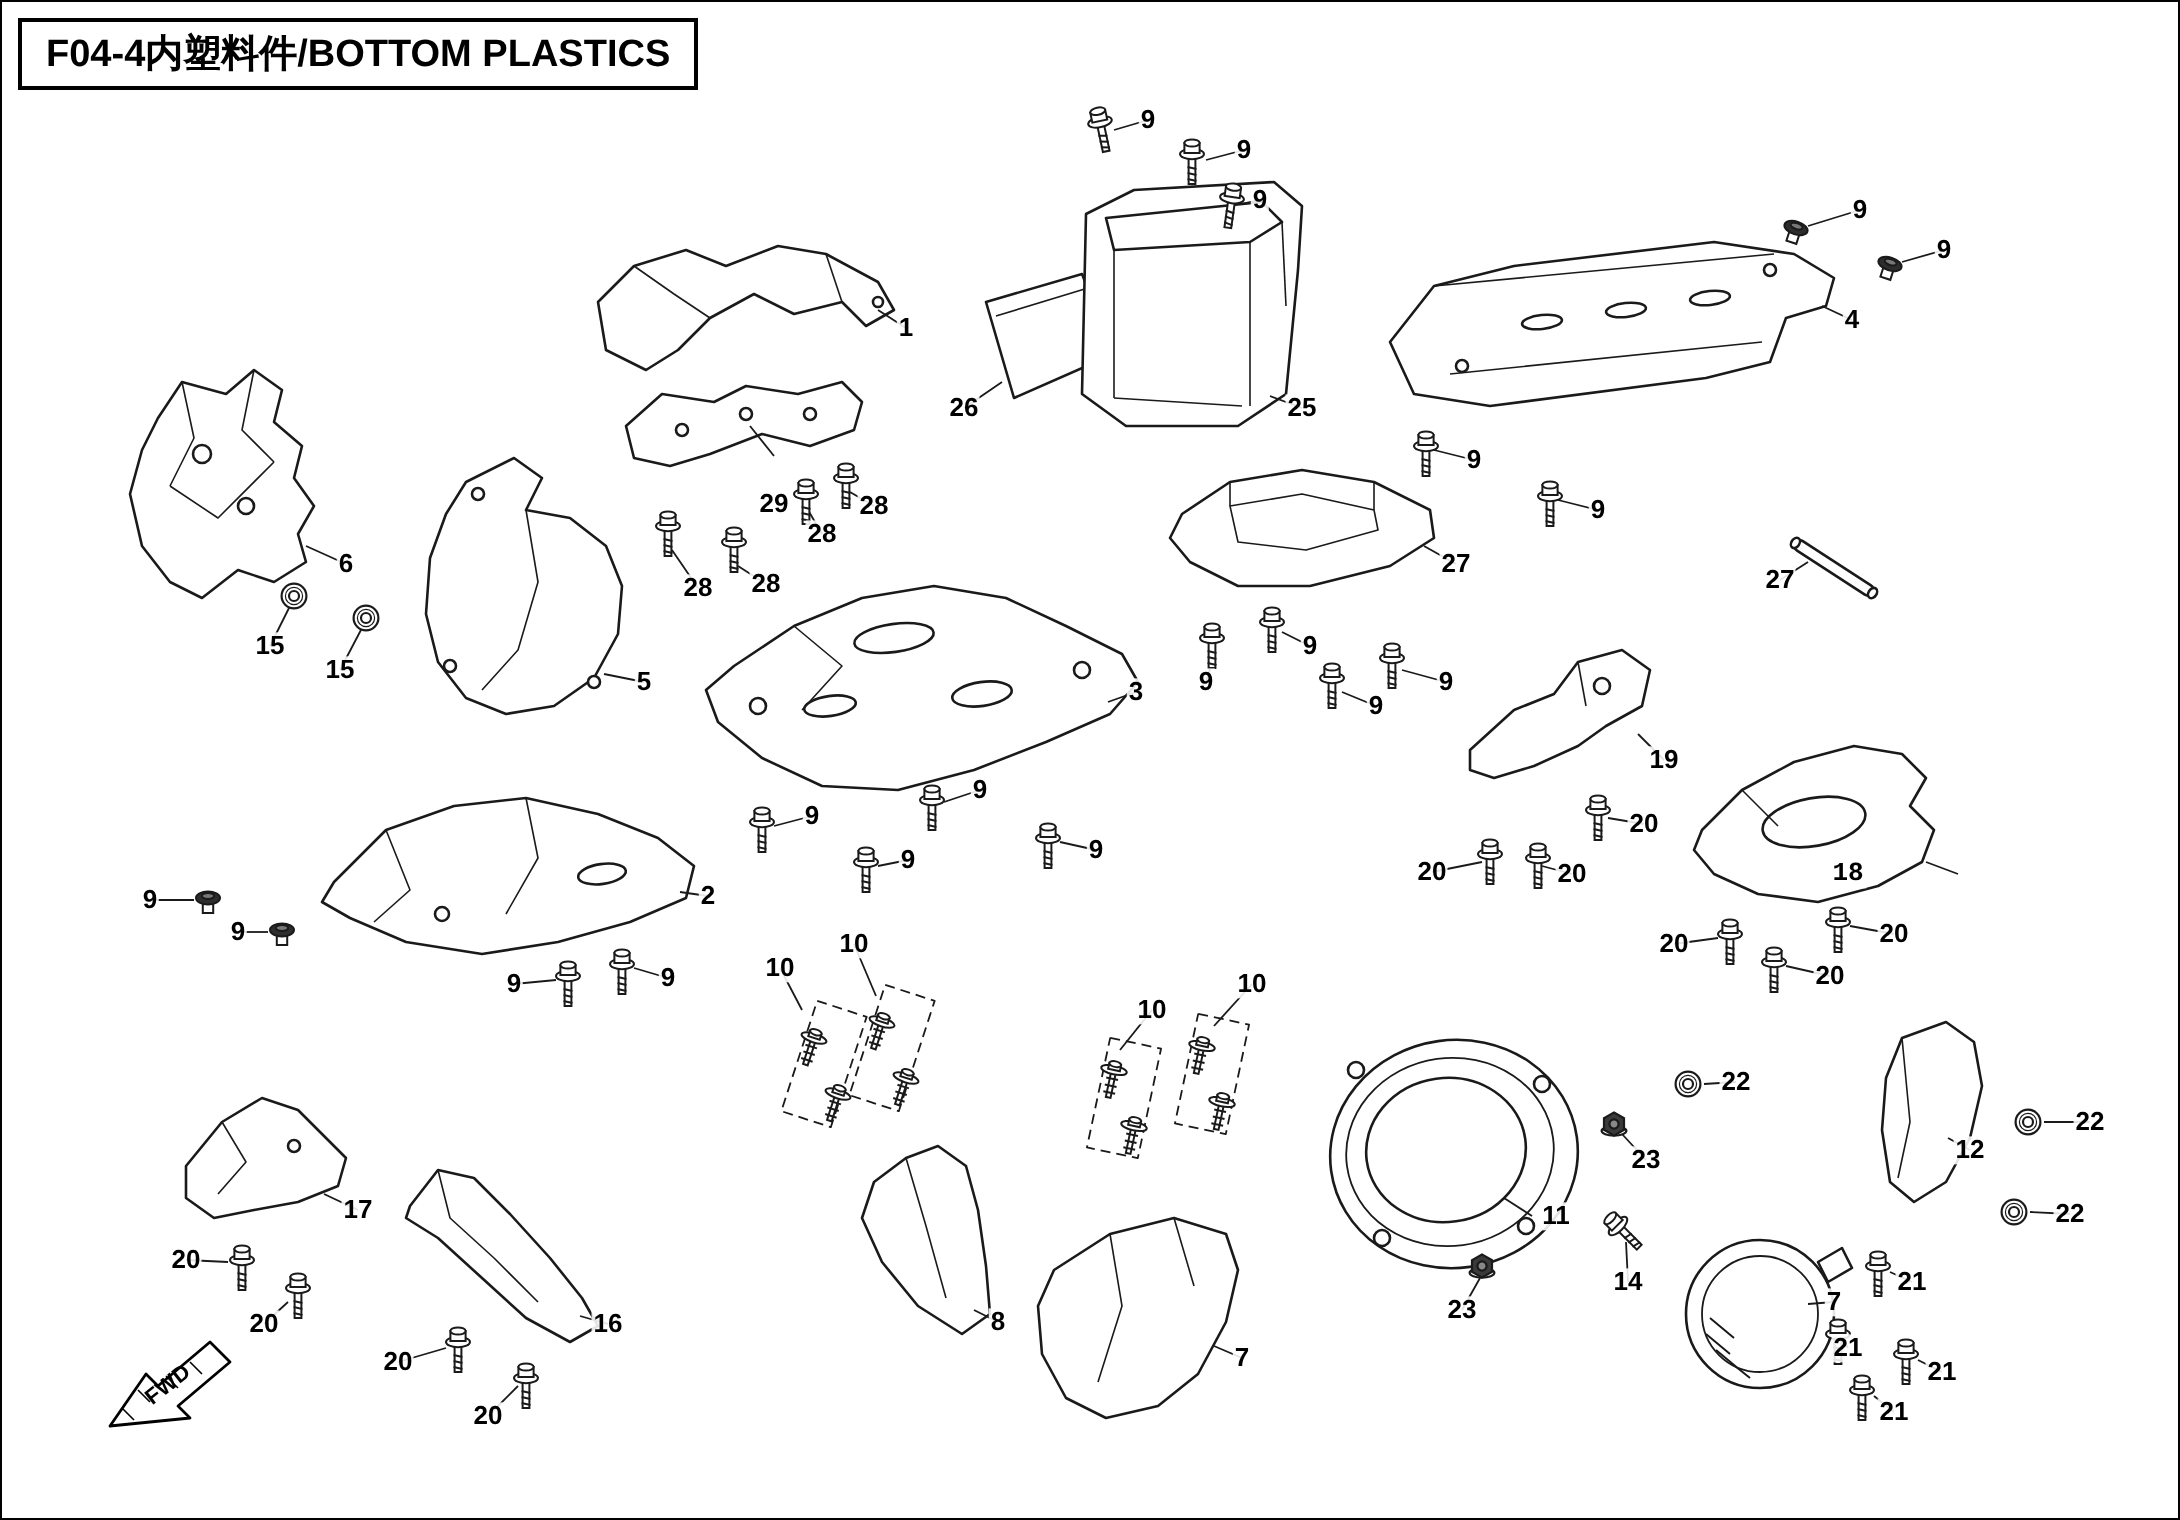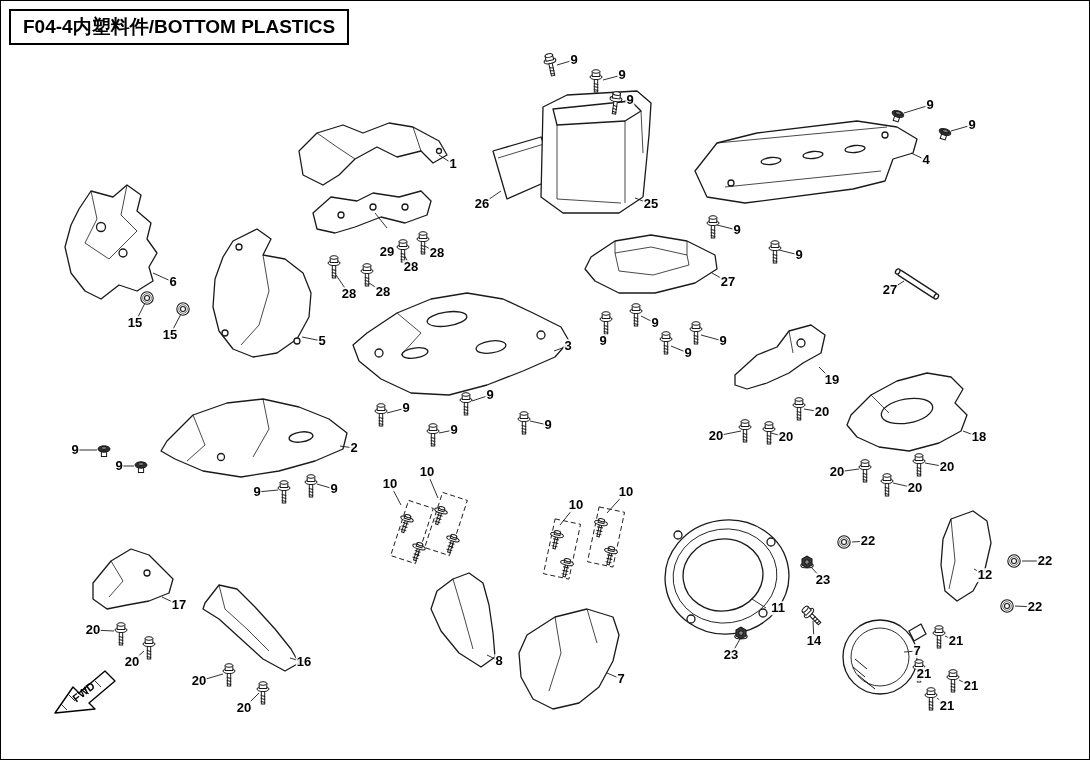--- a/index.html
+++ b/index.html
@@ -370,21 +370,21 @@
       <span class="callout" style="left: 889px; top: 289px;">27</span>
       <span class="callout" style="left: 654px; top: 322px;">9</span>
       <span class="callout" style="left: 602px; top: 340px;">9</span>
       <span class="callout" style="left: 722px; top: 340px;">9</span>
       <span class="callout" style="left: 687px; top: 352px;">9</span>
       <span class="callout" style="left: 567px; top: 345px;">3</span>
       <span class="callout" style="left: 831px; top: 379px;">19</span>
       <span class="callout" style="left: 821px; top: 411px;">20</span>
       <span class="callout" style="left: 715px; top: 435px;">20</span>
       <span class="callout" style="left: 785px; top: 436px;">20</span>
-      <span class="callout" style="left: 978px; top: 436px;">18</span>
+      <span class="callout" style="left: 923px; top: 436px; font-family: Liberation Mono, monospace;">18</span>
       <span class="callout" style="left: 405px; top: 407px;">9</span>
       <span class="callout" style="left: 489px; top: 394px;">9</span>
       <span class="callout" style="left: 547px; top: 424px;">9</span>
       <span class="callout" style="left: 453px; top: 429px;">9</span>
       <span class="callout" style="left: 353px; top: 447px;">2</span>
       <span class="callout" style="left: 74px; top: 449px;">9</span>
       <span class="callout" style="left: 118px; top: 465px;">9</span>
       <span class="callout" style="left: 256px; top: 491px;">9</span>
       <span class="callout" style="left: 333px; top: 488px;">9</span>
       <span class="callout" style="left: 836px; top: 471px;">20</span>

